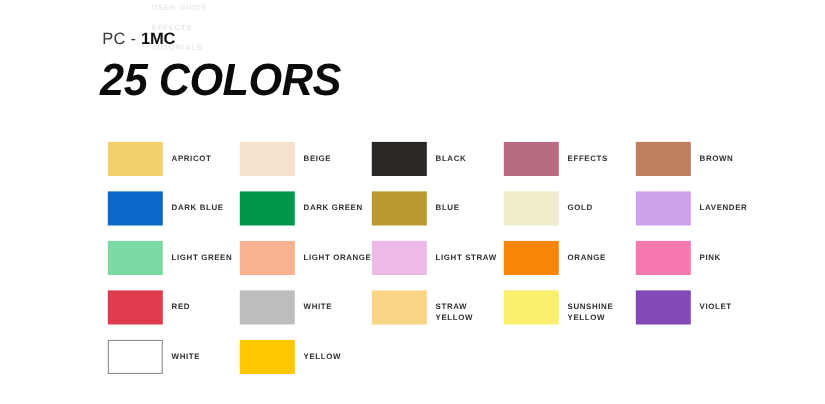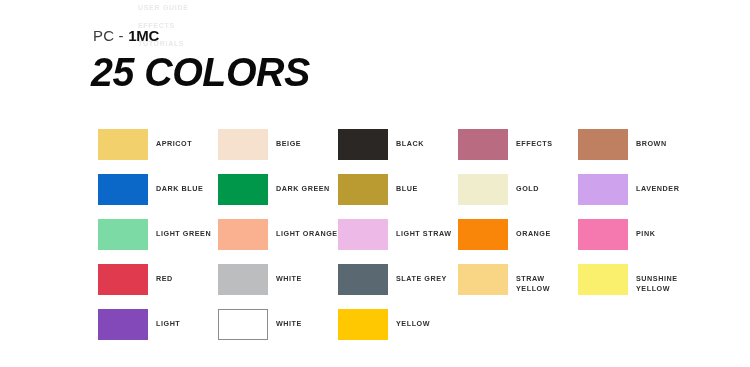--- a/index.html
+++ b/index.html
@@ -183,36 +183,32 @@
     </div>
     <div class="swatch-cell">
       <div class="chip" style="background: rgb(224, 58, 78);"></div>
       <div class="chip-label">RED</div>
     </div>
     <div class="swatch-cell">
       <div class="chip" style="background: rgb(188, 189, 191);"></div>
       <div class="chip-label">WHITE</div>
     </div>
     <div class="swatch-cell">
-      <div class="chip" style="background: rgb(90, 104, 114);"></div>
-      <div class="chip-label">SLATE GREY</div>
-    </div>
-    <div class="swatch-cell">
       <div class="chip" style="background: rgb(249, 213, 134);"></div>
       <div class="chip-label">STRAW
 YELLOW</div>
     </div>
     <div class="swatch-cell">
       <div class="chip" style="background: rgb(250, 240, 110);"></div>
       <div class="chip-label">SUNSHINE
 YELLOW</div>
     </div>
     <div class="swatch-cell">
       <div class="chip" style="background: rgb(131, 73, 184);"></div>
-      <div class="chip-label">LIGHT</div>
+      <div class="chip-label">VIOLET</div>
     </div>
     <div class="swatch-cell">
       <div class="chip bordered" style="background: rgb(255, 255, 255);"></div>
       <div class="chip-label">WHITE</div>
     </div>
     <div class="swatch-cell">
       <div class="chip" style="background: rgb(255, 200, 0);"></div>
       <div class="chip-label">YELLOW</div>
     </div>
   </div>

